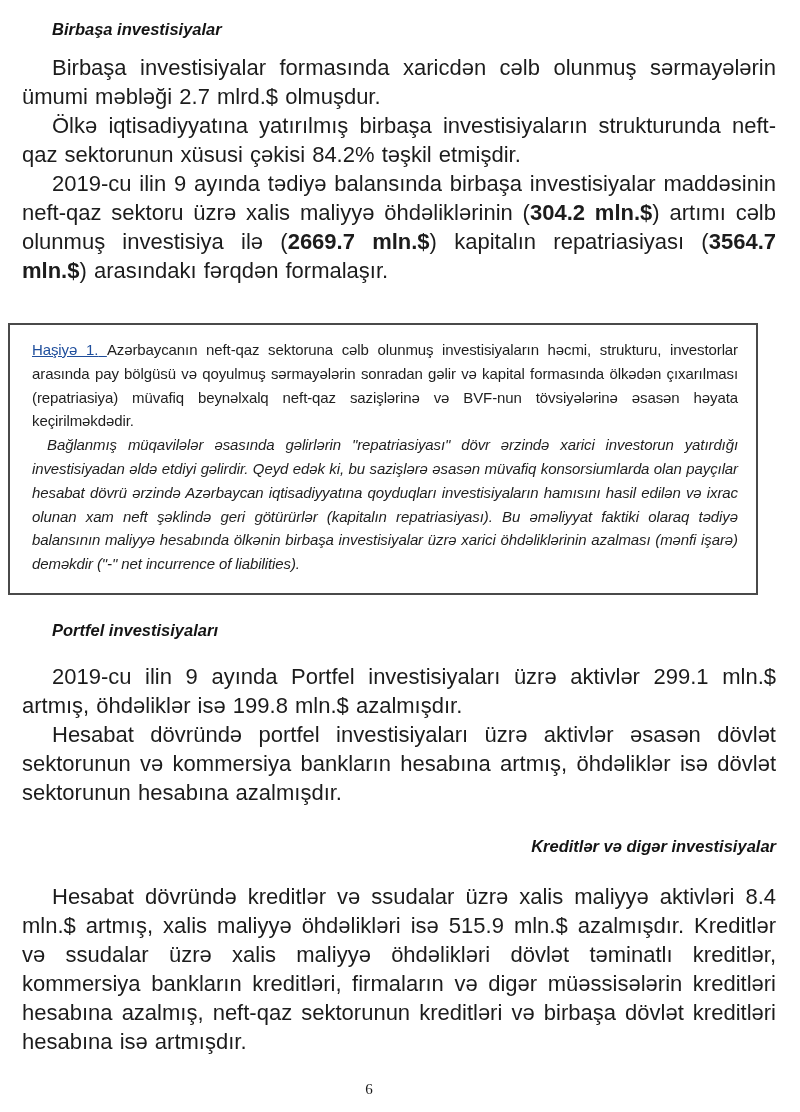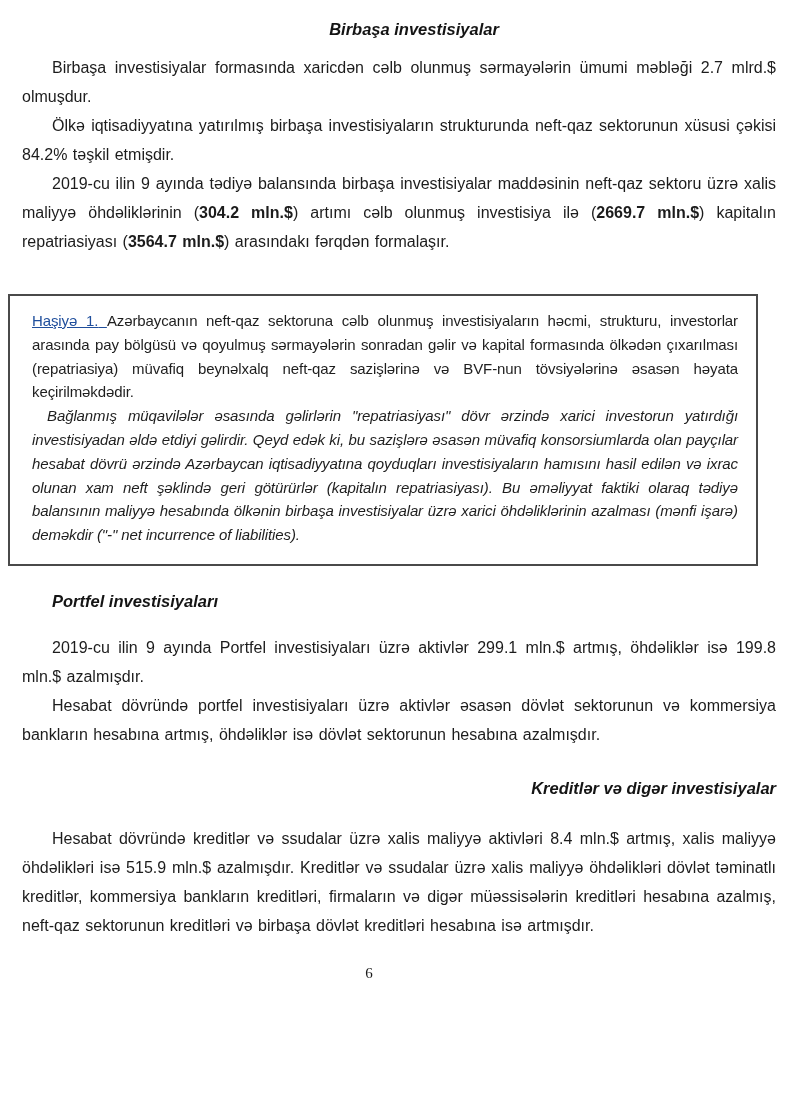--- a/index.html
+++ b/index.html
@@ -20,25 +20,25 @@
   }
   .doc-heading {
     font-family: "Liberation Sans", sans-serif;
     font-size: 16.5px;
     line-height: 20px;
     font-weight: bold;
     font-style: italic;
     margin: 0 0 0 30px;
     color: #141414;
   }
-  .heading-1 { margin-bottom: 14px; text-align: center; }
+  .heading-1 { margin-bottom: 14px; }
   .heading-2 { margin-top: 25px; }
   .heading-3 { margin-top: 29px; text-align: right; }
   .body-para {
-    font-size: 16px;
+    font-size: 22px;
     line-height: 29px;
     text-align: justify;
     text-indent: 30px;
     margin: 0;
     word-spacing: 1px;
   }
   .para-first { margin-top: 0; }
   .gap-after-heading-2 { margin-top: 22px; }
   .gap-after-heading-3 { margin-top: 26px; }
   .note-box {

